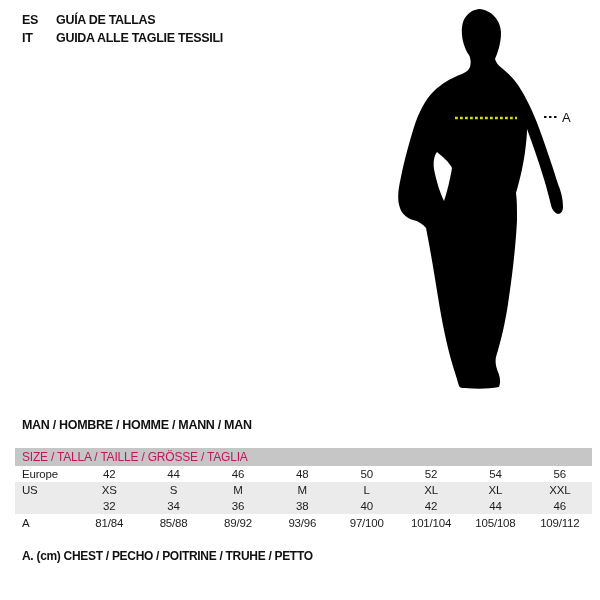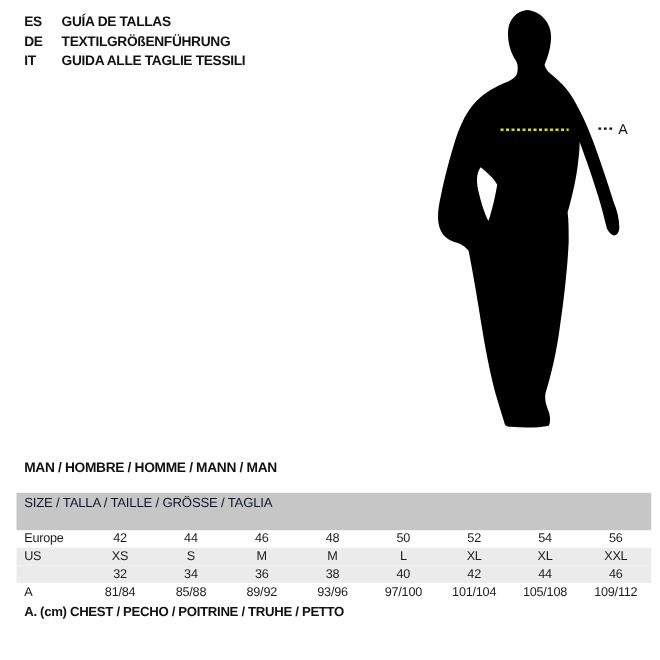--- a/index.html
+++ b/index.html
@@ -15,44 +15,40 @@
   
   .cat-block{position:absolute;left:22px;top:110px;}
   .cat-line{font-weight:bold;font-size:12.5px;letter-spacing:-0.3px;line-height:18px;white-space:nowrap;}
   
   .figure-wrap{position:absolute;left:395px;top:5px;width:185px;height:390px;}
   
   .man-label{position:absolute;left:22px;top:418px;font-weight:bold;font-size:12.5px;letter-spacing:-0.3px;white-space:nowrap;}
   
   .size-table{position:absolute;left:15px;top:448px;width:577px;font-size:11.5px;letter-spacing:-0.2px;}
   .t-header{
-    height:34px;line-height:18px;background:#c6c6c6;color:#0f172a;
+    height:18px;line-height:18px;background:#c6c6c6;color:#be185d;
     padding-left:7px;font-size:12px;white-space:nowrap;
   }
   .t-row{display:grid;grid-template-columns:62px repeat(8,1fr);align-items:center;height:16px;}
   .t-row.last{height:17px;}
   .row-gray{background:#ebebeb;}
   .t-label{padding-left:7px;text-align:left;color:#1c1c1c;}
   .t-cell{text-align:center;color:#1c1c1c;}
   
   .footnote{position:absolute;left:22px;top:549px;font-weight:bold;font-size:12px;letter-spacing:-0.3px;white-space:nowrap;}
 </style>
 </head>
 <body>
 
 <div class="canvas">
 
   <div class="lang-block">
     <div class="lang-row">
       <span class="lang-code">ES</span>
       <span class="lang-label">GUÍA DE TALLAS</span>
-    </div>
-    <div class="lang-row">
-      <span class="lang-code">DE</span>
-      <span class="lang-label">TEXTILGRÖßENFÜHRUNG</span>
     </div>
     <div class="lang-row">
       <span class="lang-code">IT</span>
       <span class="lang-label">GUIDA ALLE TAGLIE TESSILI</span>
     </div>
   </div>
 
 
   <div class="figure-wrap">
     <svg width="185" height="390" viewBox="395 5 185 390" xmlns="http://www.w3.org/2000/svg">

